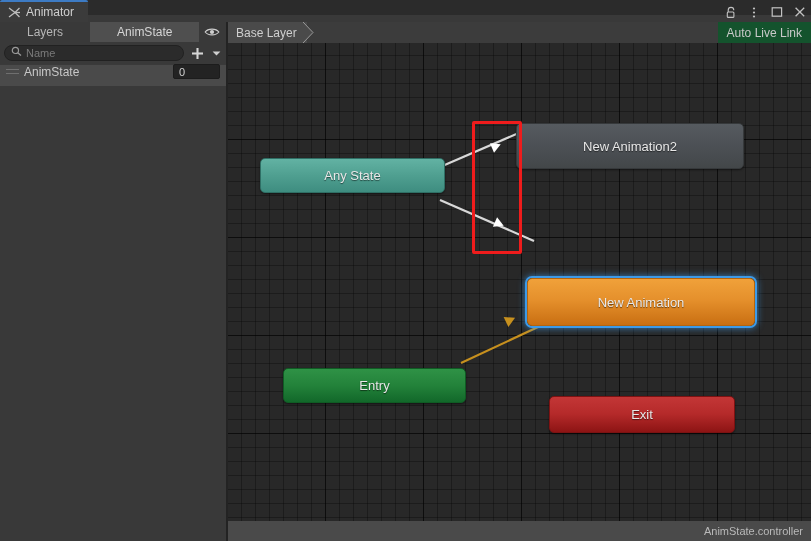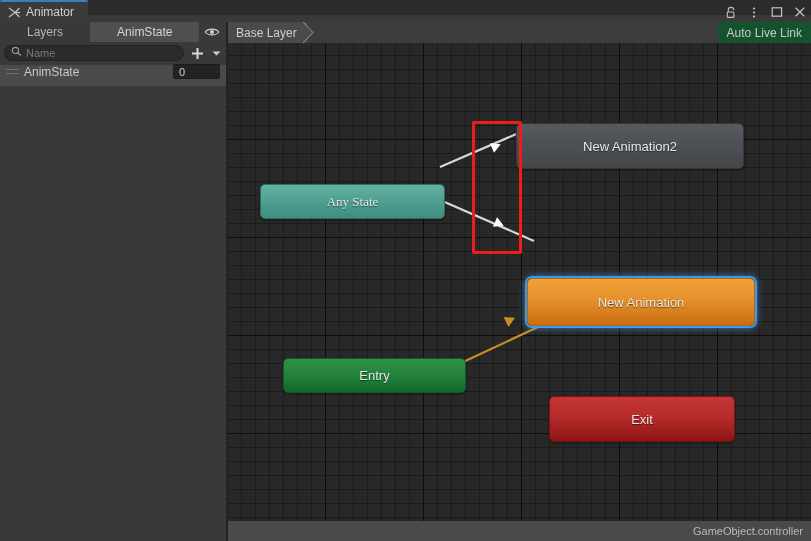--- a/index.html
+++ b/index.html
@@ -268,33 +268,33 @@
       <line x1="212" y1="157" x2="306" y2="198" stroke="#d8d8d8" stroke-width="2.2"></line>
       <polygon points="0,-5.2 9.5,0 0,5.2" fill="#ffffff" transform="translate(267,179) rotate(24)"></polygon>
 
       <line x1="233" y1="320" x2="400" y2="242" stroke="#c7901e" stroke-width="2.2"></line>
       <polygon points="0,-5.6 10,0 0,5.6" fill="#c7901e" transform="translate(278,279) rotate(-25)"></polygon>
     </svg>
 
     <div class="node node-default" id="node-new_animation2" style="left: 288px; top: 40px; width: 228px; height: 46px; margin-top: 40px;">
       <span>New Animation2</span>
     </div>
-    <div class="node node-anystate" id="node-any_state" style="left: 32px; top: 141px; width: 185px; height: 35px; font-family: Liberation Serif, serif;">
+    <div class="node node-anystate" id="node-any_state" style="left: 32px; top: 115px; width: 185px; height: 35px;">
       <span>Any State</span>
     </div>
     <div class="node node-selected" id="node-new_animation" style="left: 299px; top: 190px; width: 228px; height: 48px; margin-top: 45px;">
       <span>New Animation</span>
     </div>
-    <div class="node node-entry" id="node-entry" style="left: 55px; top: 315px; width: 183px; height: 35px;">
+    <div class="node node-entry" id="node-entry" style="left: 55px; top: 325px; width: 183px; height: 35px;">
       <span>Entry</span>
     </div>
-    <div class="node node-exit" id="node-exit" style="left: 321px; top: 353px; width: 186px; height: 46px;">
+    <div class="node node-exit" id="node-exit" style="left: 321px; top: 353px; width: 186px; height: 37px;">
       <span>Exit</span>
     </div>
 
     <div class="annotation" id="annotation-rect" style="left: 244px; top: 78px; width: 44px; height: 127px; border-color: rgb(239, 28, 28);"></div>
   </div>
 
   <div class="statusbar">
-    <span class="status-text">GameObject.controller</span>
+    <span class="status-text">AnimState.controller</span>
   </div>
 
 </div>
 
 </body></html>

